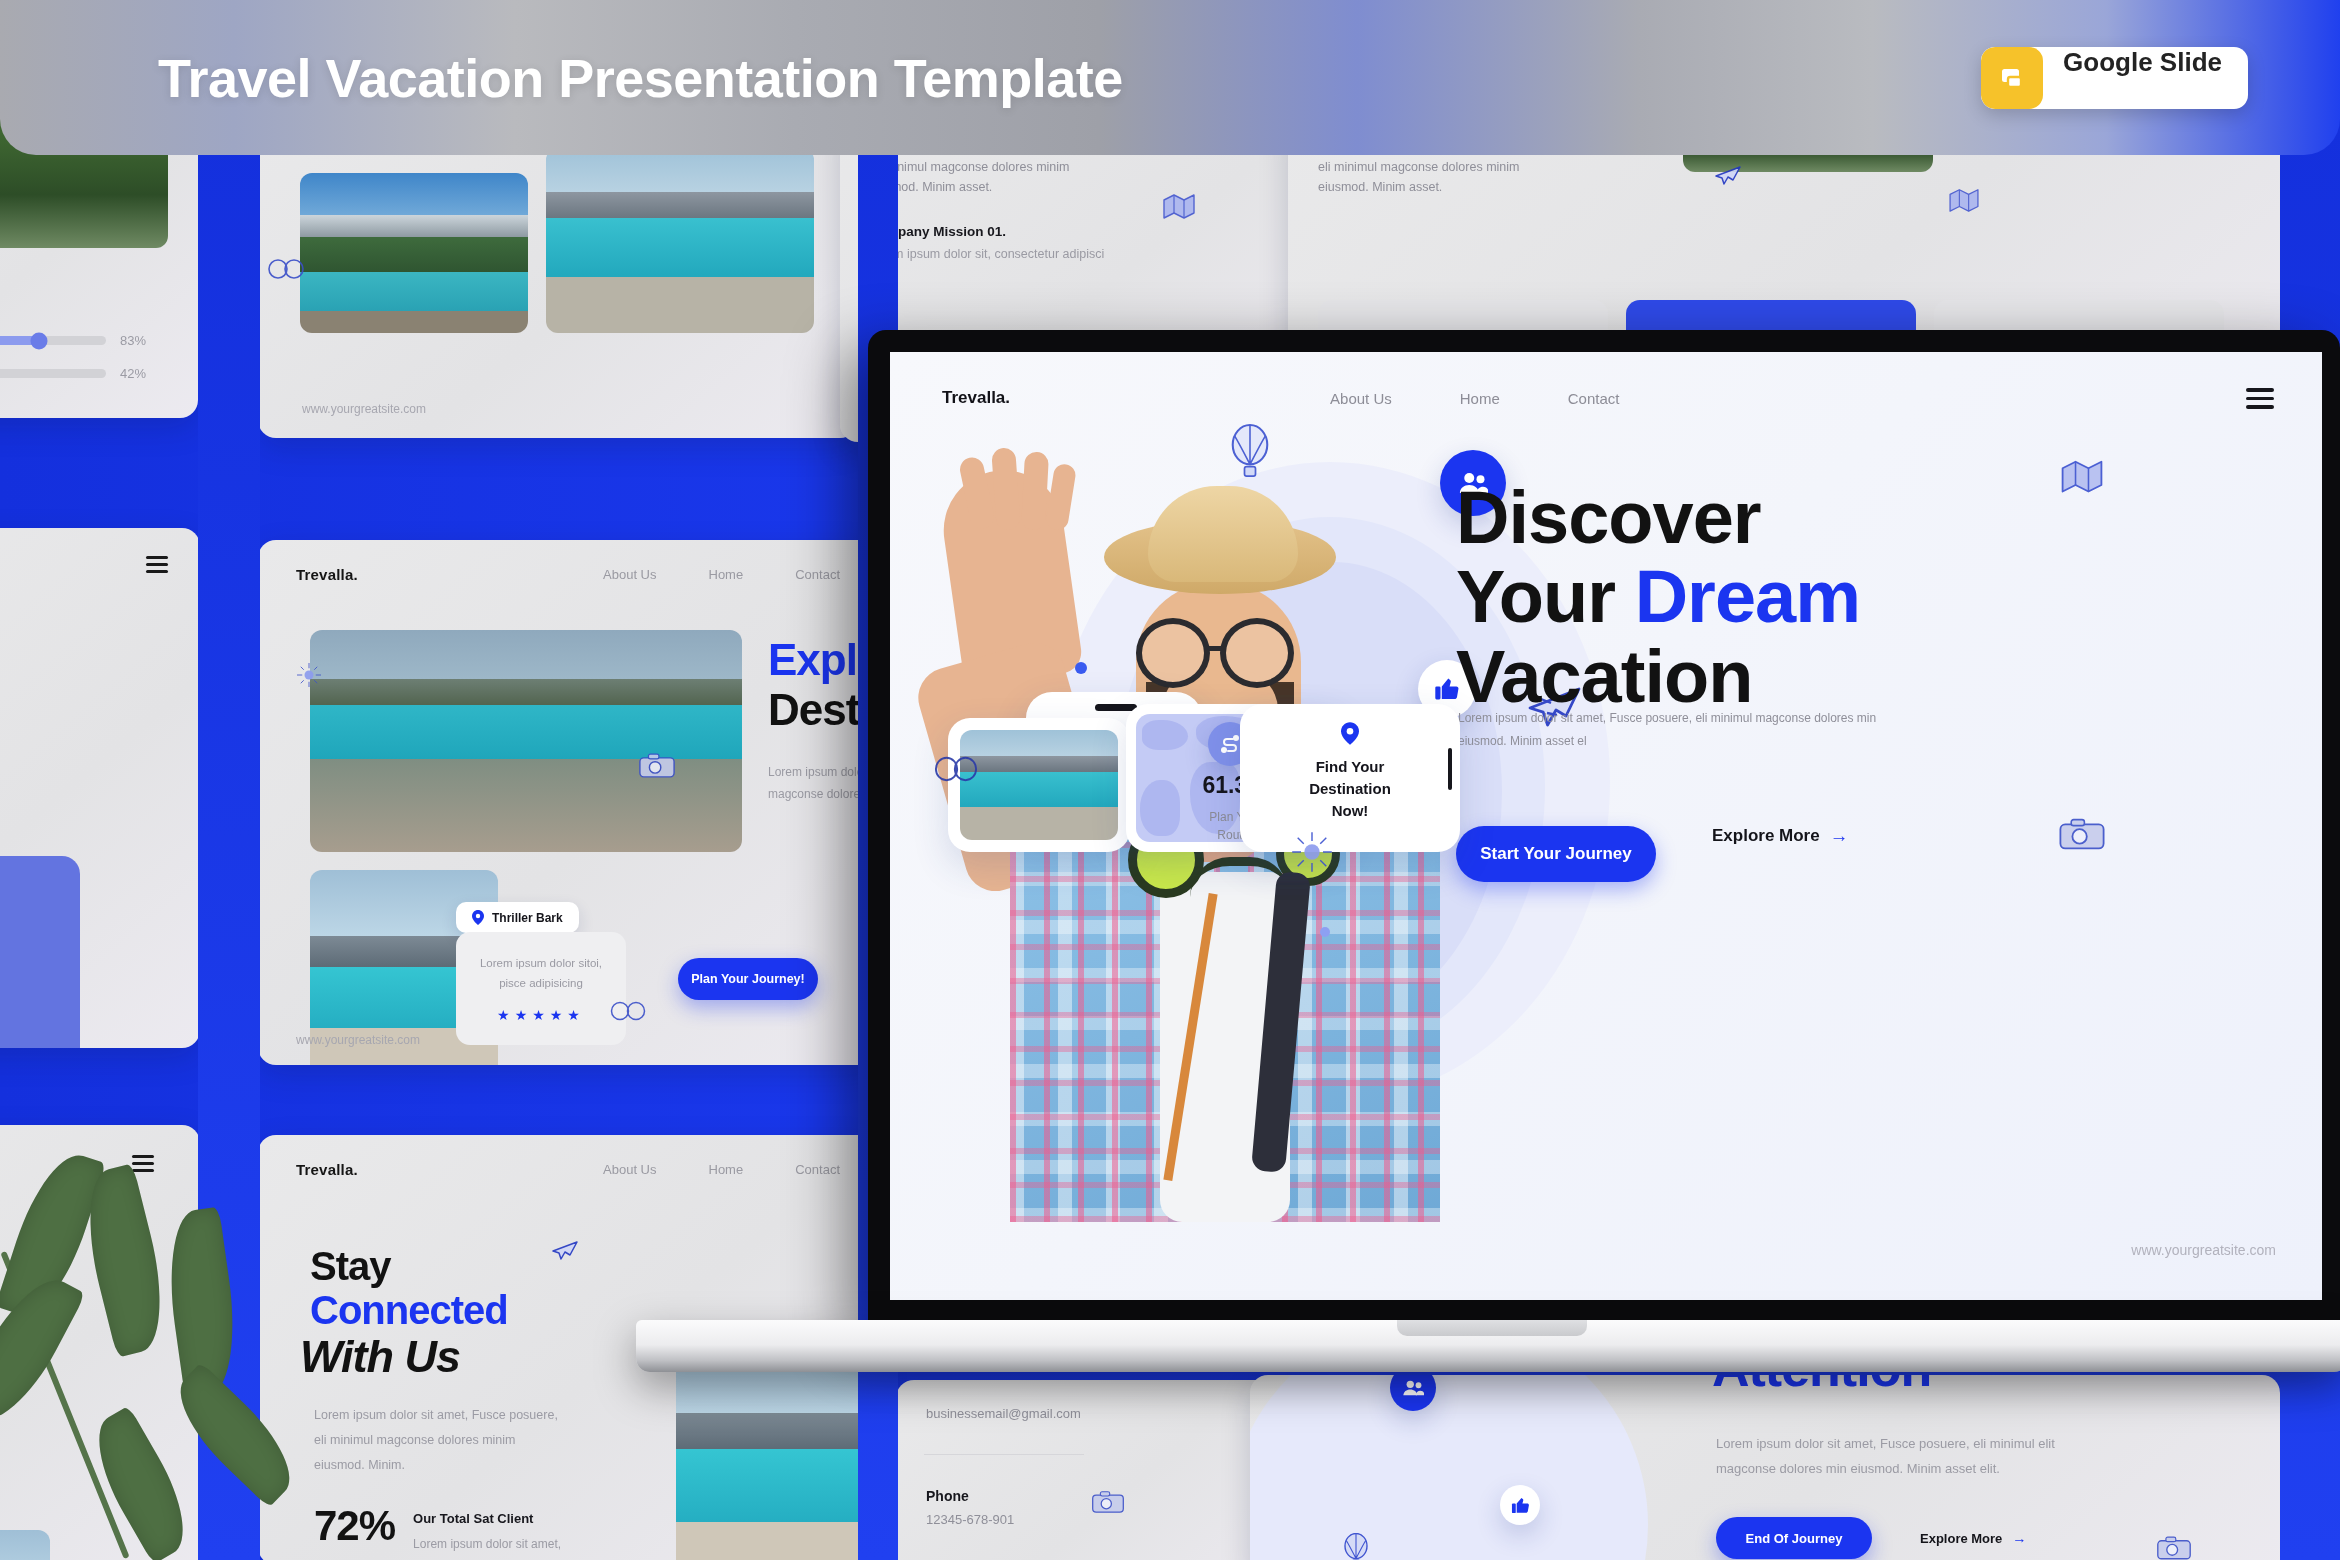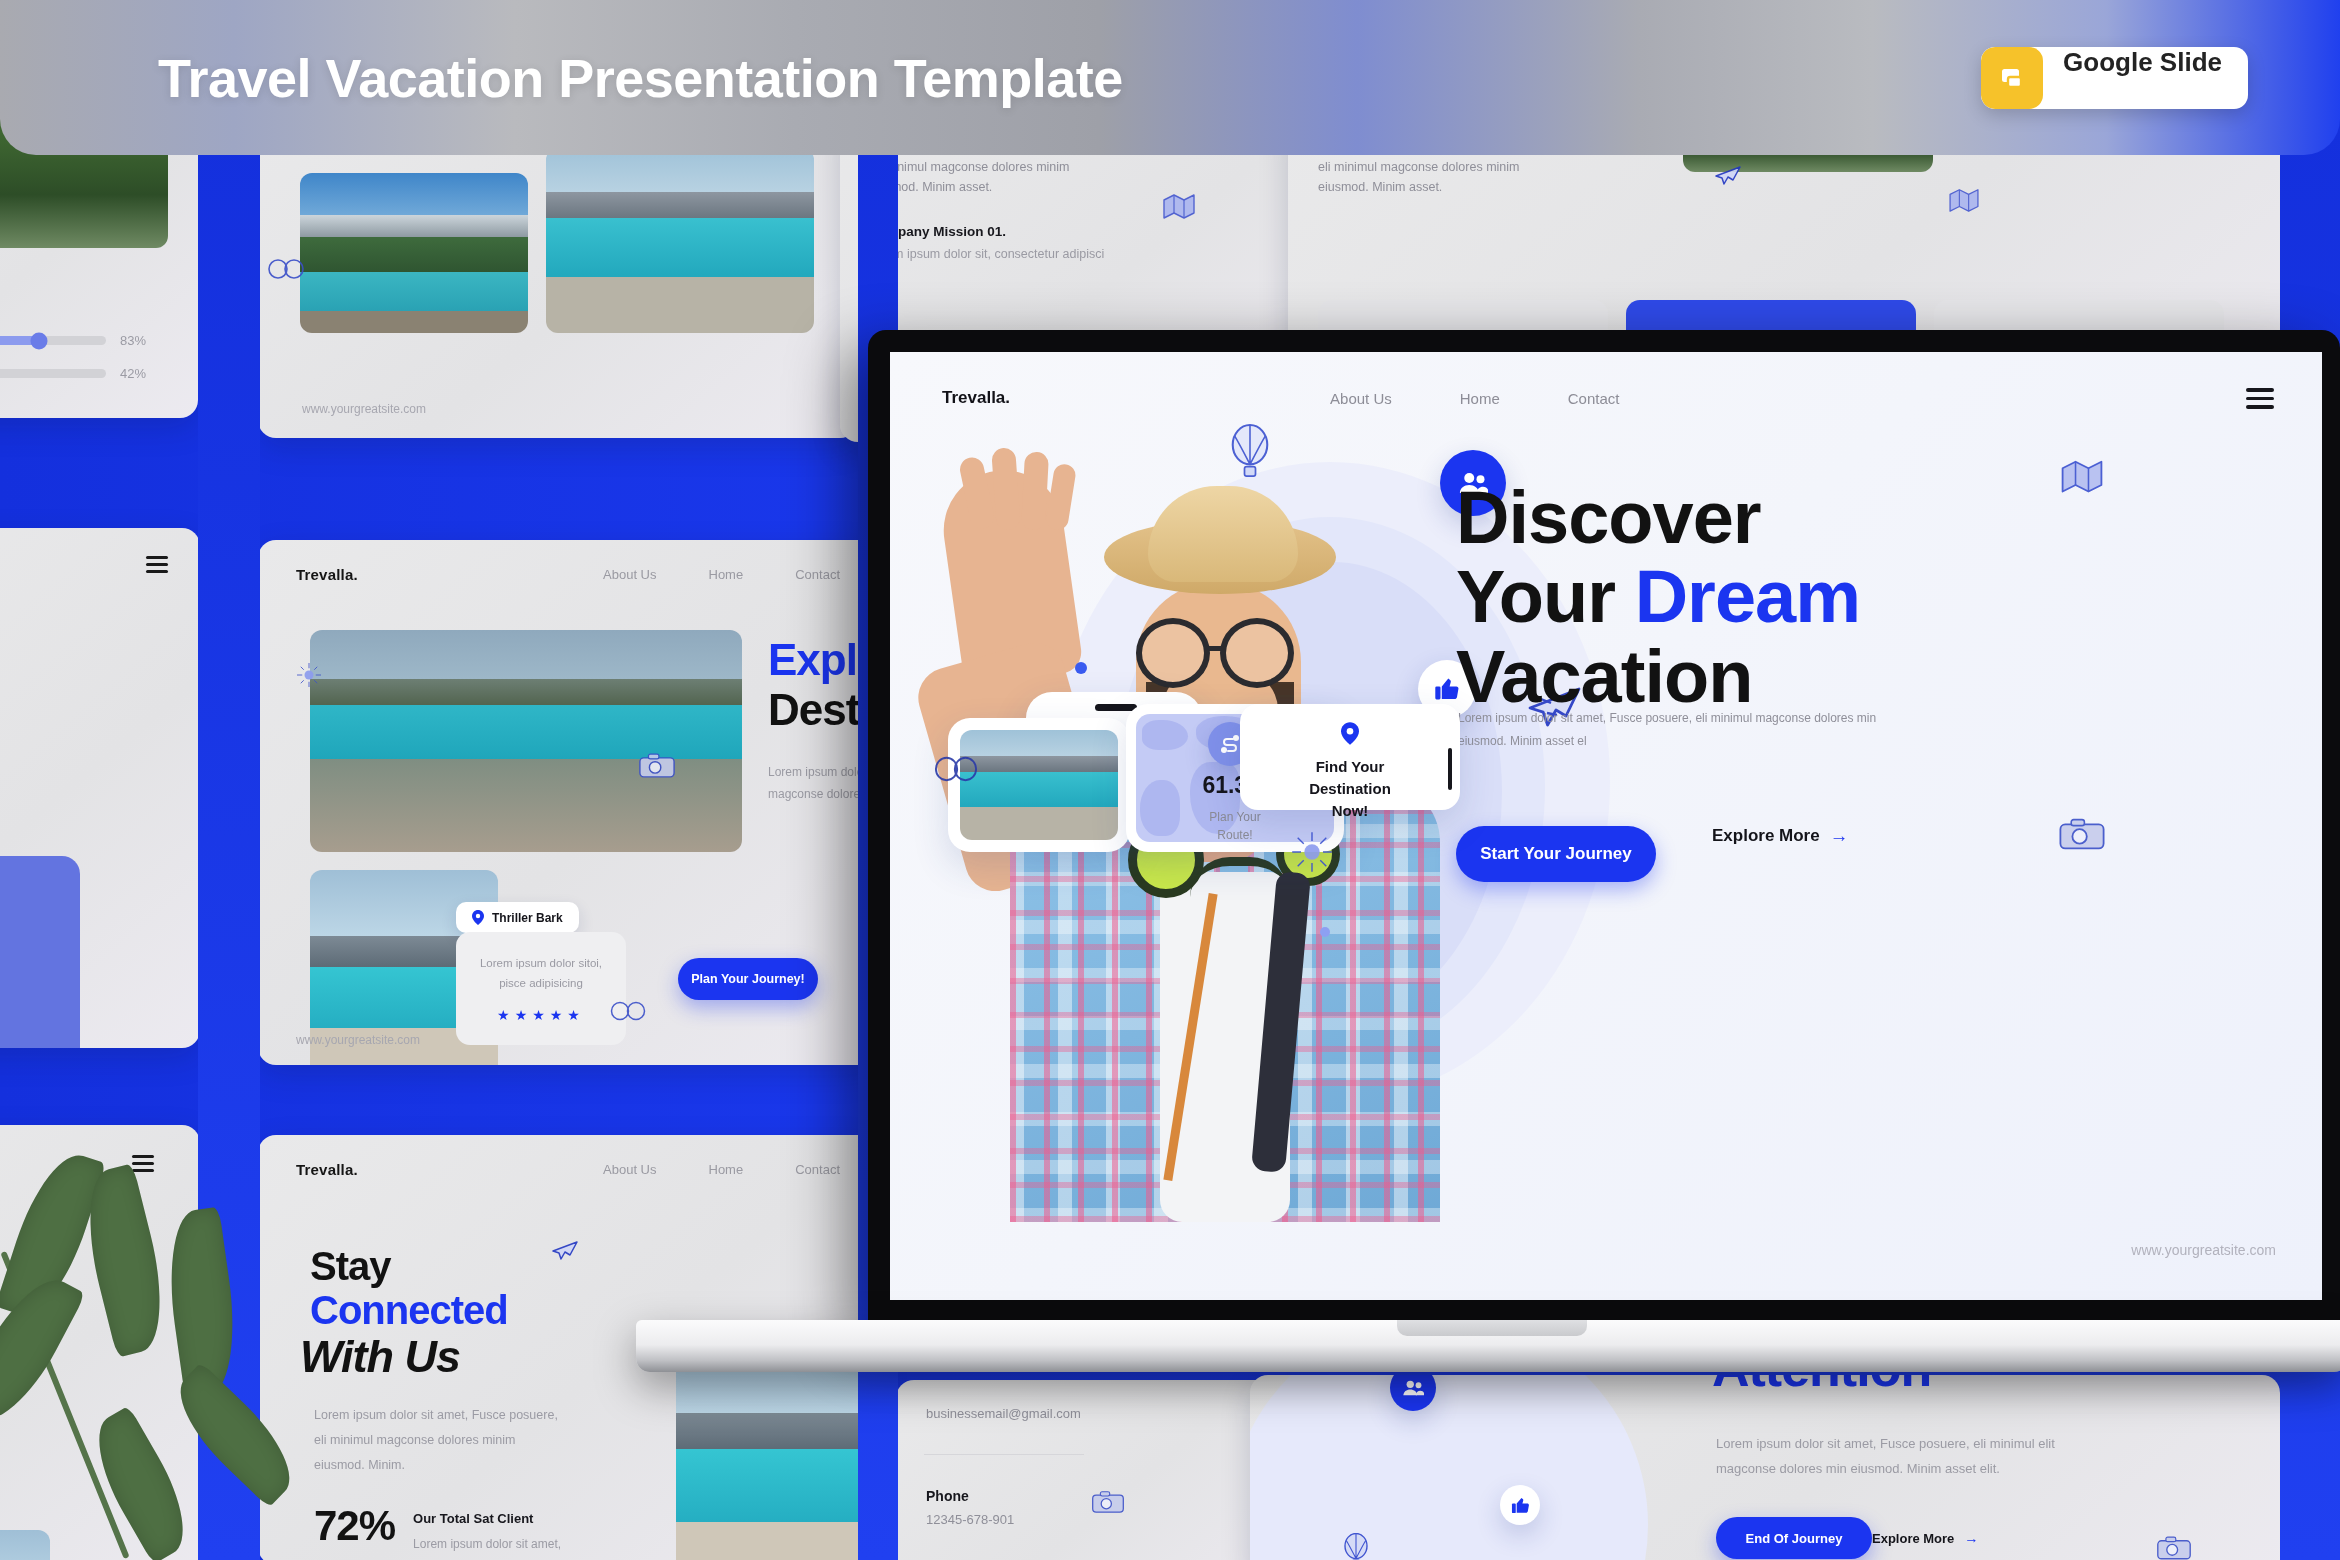--- a/index.html
+++ b/index.html
@@ -407,21 +407,21 @@
   </div>
 
   <div class="slide" style="left:1250px;top:1375px;width:1030px;height:205px;">
     <div class="heading-xxl blue" style="position:absolute;left:462px;top:-32px;font-size:52px;">
       <span>Attention</span>
     </div>
     <div style="position:absolute;left:466px;top:56px;font-size:13px;color:#9b9ba4;line-height:1.95;">
       <div>Lorem ipsum dolor sit amet, Fusce posuere, eli minimul elit</div>
       <div>magconse dolores min eiusmod. Minim asset elit.</div>
     </div>
-    <div style="position:absolute;left:466px;top:142px;display:flex;align-items:center;">
+    <div style="position:absolute;left:466px;top:142px;display:flex;align-items:center;gap:48px;">
       <div class="pill" style="width:156px;height:42px;font-size:13px;">End Of Journey</div>
       <div class="ghostlink" style="font-size:13px;">
         <span>Explore More</span>
         <span class="arrow">→</span>
       </div>
     </div>
 
     <div class="halo" style="left:-22px;top:-60px;width:420px;height:420px;background:#e6e9fb;"></div>
     <div class="floatbadge" style="left:140px;top:-10px;width:46px;height:46px;background:#1b35f0;">
       <svg width="22" height="18" viewBox="0 0 24 18">
@@ -630,21 +630,21 @@
               <path d="M14 5H8a3 3 0 100 6h6a3 3 0 110 6H9" fill="none" stroke="#fff" stroke-width="2" stroke-linecap="round"></path>
             </svg>
         </div>
         <div style="position:absolute;left:0;right:0;top:68px;text-align:center;font-size:23px;font-weight:800;color:#15151c;">61.3%</div>
         <div style="position:absolute;left:0;right:0;top:104px;text-align:center;font-size:12px;color:#8b8b95;line-height:1.5;">
           <div>Plan Your</div>
           <div>Route!</div>
         </div>
       </div>
 
-      <div class="card" style="left:350px;top:352px;width:220px;height:106px;border-radius:18px;">
+      <div class="card" style="left:350px;top:352px;width:220px;height:148px;">
         <div style="position:absolute;left:0;right:0;top:18px;text-align:center;">
           <svg width="18" height="23" viewBox="0 0 12 15">
               <path d="M6 0C2.7 0 0 2.7 0 6c0 4.4 6 9 6 9s6-4.6 6-9c0-3.3-2.7-6-6-6z" fill="#1b35f0"></path>
               <circle cx="6" cy="6" r="2.2" fill="#fff"></circle>
             </svg>
         </div>
         <div style="position:absolute;left:0;right:0;top:52px;text-align:center;font-size:15px;font-weight:700;color:#15151c;line-height:1.45;">
           <div>Find Your</div>
           <div>Destination</div>
           <div>Now!</div>

